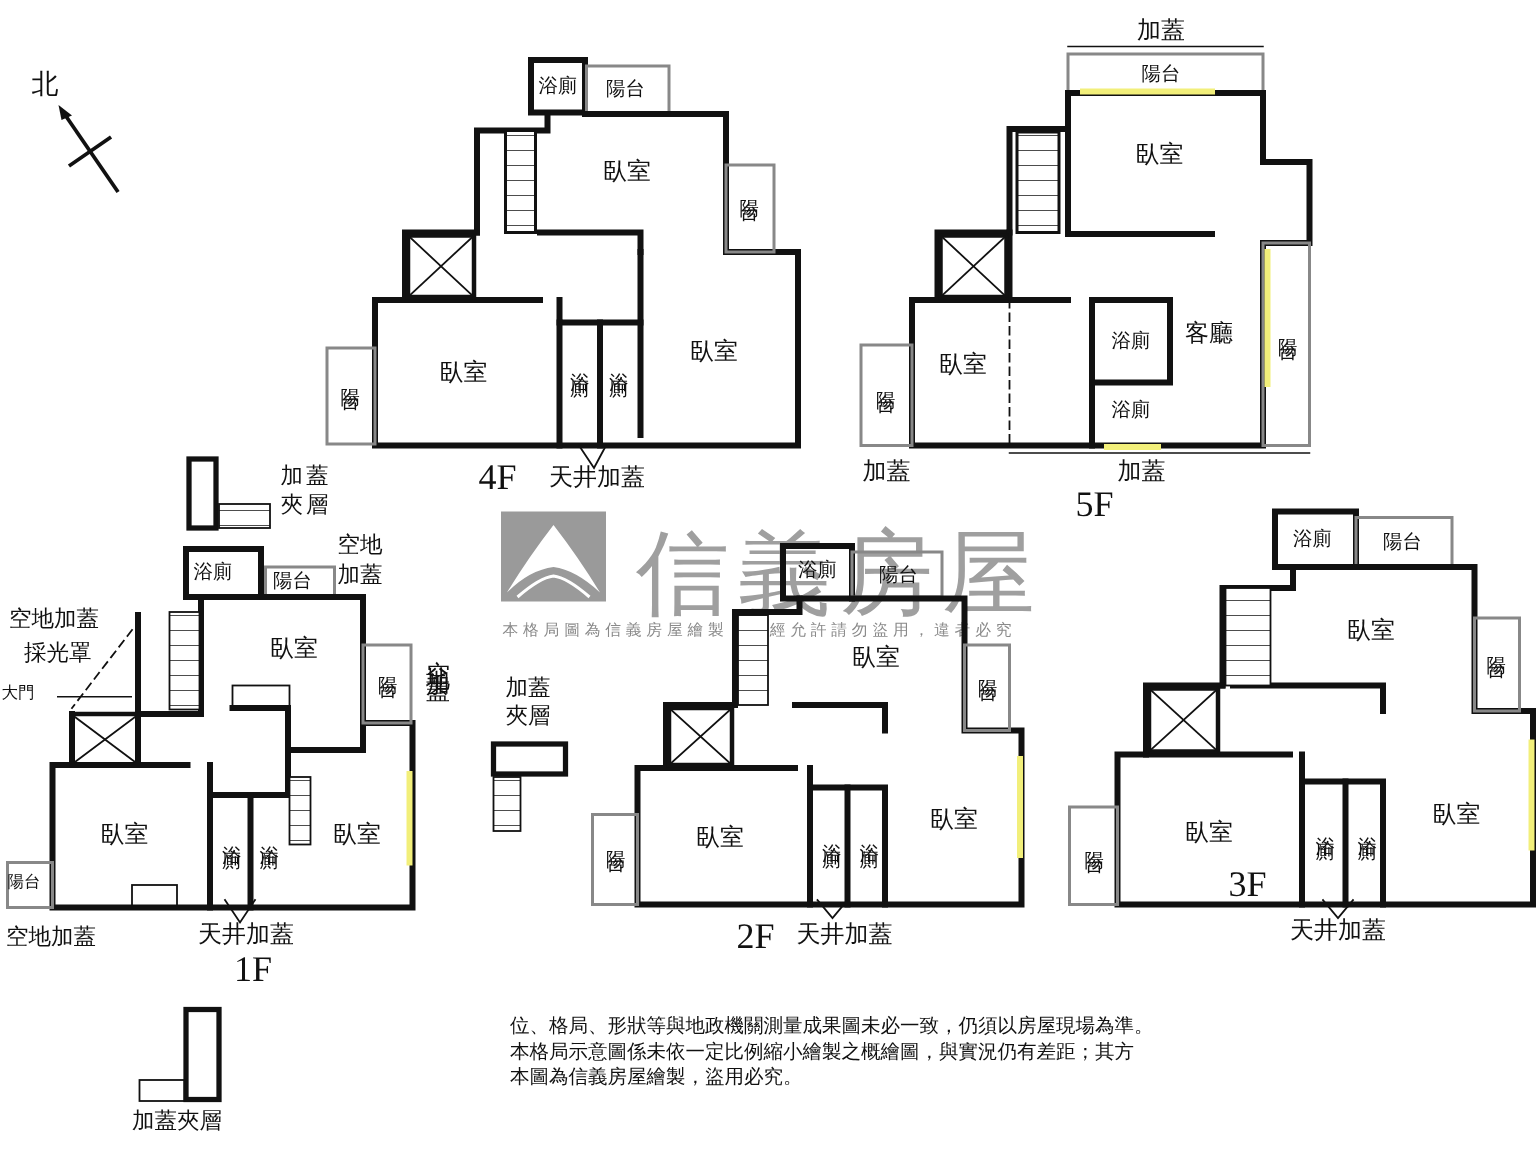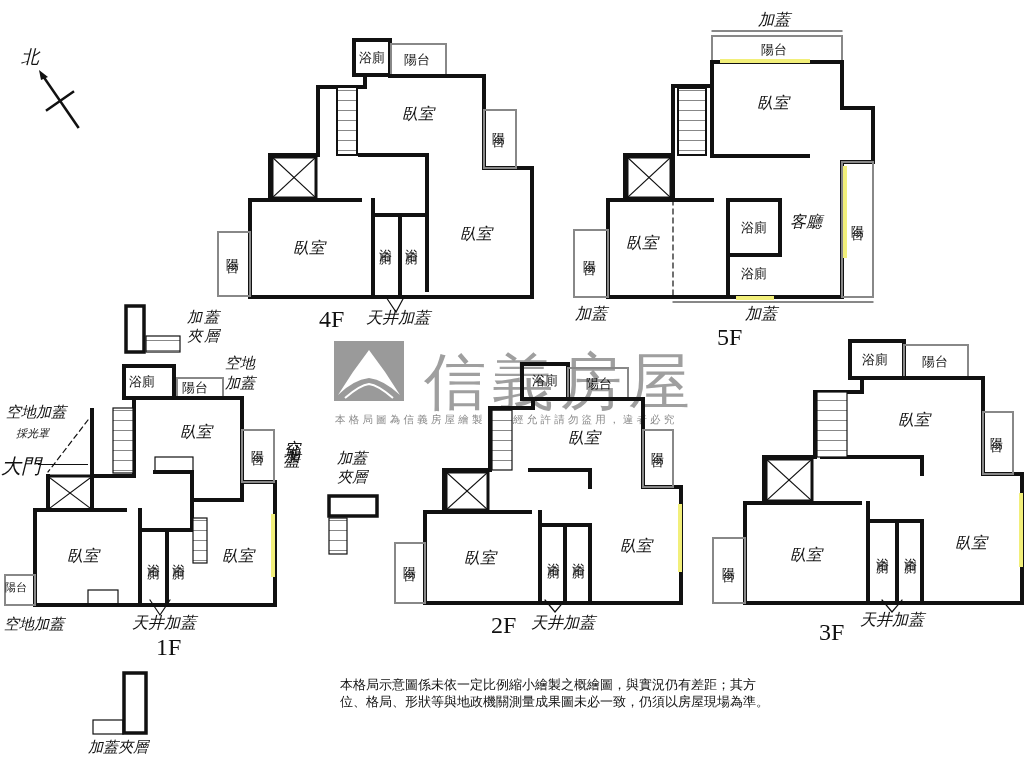--- a/index.html
+++ b/index.html
@@ -1,18 +1,18 @@
 <!DOCTYPE html>
 <html><head>
 <meta charset="utf-8">
 <style>
   html,body{margin:0;padding:0;background:#fff;}
   body{width:1024px;height:768px;position:relative;overflow:hidden;font-family:"DejaVu Serif","Liberation Serif",serif;color:#111;}
   svg{position:absolute;left:0;top:0;}
-  .lbl{position:absolute;font-size:16px;line-height:1;white-space:nowrap;color:#111;font-style:italic;}
+  .lbl{position:absolute;font-size:16px;line-height:1;white-space:nowrap;color:#111;}
   .lbl-sm{position:absolute;font-size:13px;line-height:1;white-space:nowrap;color:#111;}
   .vert{writing-mode:vertical-rl;text-orientation:upright;letter-spacing:2px;}
   .floor{position:absolute;font-size:24px;line-height:1;font-family:"Liberation Serif","DejaVu Serif",serif;color:#111;}
   .wm-text{position:absolute;left:424px;top:340px;font-size:62px;color:#9a9a9a;letter-spacing:6px;font-family:"DejaVu Sans","Liberation Sans",sans-serif;opacity:.95;}
   .wm-sub{position:absolute;left:335px;top:413px;font-size:10.5px;color:#8a8a8a;letter-spacing:3.2px;font-family:"DejaVu Sans","Liberation Sans",sans-serif;}
   .notice{position:absolute;left:340px;top:676px;width:490px;font-size:13px;line-height:17px;color:#111;}
 </style>
 </head>
 <body>
 
@@ -207,22 +207,22 @@
   <div class="lbl vert" style="left:187px;top:308px;font-size:15px;writing-mode:horizontal-tb;">
     <span style="display:block;width:34px;white-space:normal;line-height:19px;word-break:break-all;">加蓋夾層</span>
   </div>
   <div class="lbl" style="left:225px;top:353px;width:34px;white-space:normal;line-height:20px;font-size:15px;">空地加蓋</div>
   <div class="lbl-sm" style="left:129px;top:375px;">浴廁</div>
   <div class="lbl-sm" style="left:182px;top:381px;">陽台</div>
   <div class="lbl" style="left:180px;top:424px;">臥室</div>
   <div class="lbl-sm vert" style="left:251px;top:440px;">陽台</div>
   <div class="lbl vert" style="left:284px;top:427px;font-size:16px;letter-spacing:4px;">空地加蓋</div>
   <div class="lbl" style="left:6px;top:405px;font-size:15px;">空地加蓋</div>
-  <div class="lbl" style="left:16px;top:428px;font-size:11px;">採光罩</div>
-  <div class="lbl" style="left:1px;top:456px;font-size:20px;">大門</div>
+  <div class="lbl" style="left:16px;top:428px;font-size:15px;">採光罩</div>
+  <div class="lbl" style="left:1px;top:456px;font-size:11px;">大門</div>
   <div style="position:absolute;left:38px;top:464px;width:50px;height:1px;background:#111;"></div>
   <div class="lbl" style="left:67px;top:548px;">臥室</div>
   <div class="lbl-sm vert" style="left:147px;top:553px;">浴廁</div>
   <div class="lbl-sm vert" style="left:172px;top:553px;">浴廁</div>
   <div class="lbl" style="left:222px;top:548px;">臥室</div>
   <div class="lbl-sm" style="left:5px;top:582px;font-size:11px;">陽台</div>
   <div class="lbl" style="left:4px;top:617px;font-size:15px;">空地加蓋</div>
   <div class="lbl" style="left:132px;top:615px;">天井加蓋</div>
   <div class="floor" style="left:156px;top:635px;font-family:Liberation Serif, serif;">1F</div>
   <div class="lbl" style="left:88px;top:740px;font-size:15px;">加蓋夾層</div>
@@ -247,20 +247,21 @@
 <div>
   <div class="lbl-sm" style="left:862px;top:353px;">浴廁</div>
   <div class="lbl-sm" style="left:922px;top:355px;">陽台</div>
   <div class="lbl" style="left:898px;top:412px;">臥室</div>
   <div class="lbl-sm vert" style="left:990px;top:427px;">陽台</div>
   <div class="lbl" style="left:790px;top:547px;">臥室</div>
   <div class="lbl-sm vert" style="left:722px;top:557px;">陽台</div>
   <div class="lbl-sm vert" style="left:876px;top:547px;">浴廁</div>
   <div class="lbl-sm vert" style="left:904px;top:547px;">浴廁</div>
   <div class="lbl" style="left:955px;top:535px;">臥室</div>
-  <div class="floor" style="left:819px;top:620px;">3F</div>
+  <div class="floor" style="left:819px;top:578px;">3F</div>
   <div class="lbl" style="left:860px;top:612px;">天井加蓋</div>
 </div>
 
 <div class="notice">
+  <div>位、格局、形狀等與地政機關測量成果圖未必一致，仍須以房屋現場為準。</div>
   <div>本格局示意圖係未依一定比例縮小繪製之概繪圖，與實況仍有差距；其方</div>
-  <div>位、格局、形狀等與地政機關測量成果圖未必一致，仍須以房屋現場為準。</div>
+  <div>本圖為信義房屋繪製，盜用必究。</div>
 </div>
 
 </body></html>

